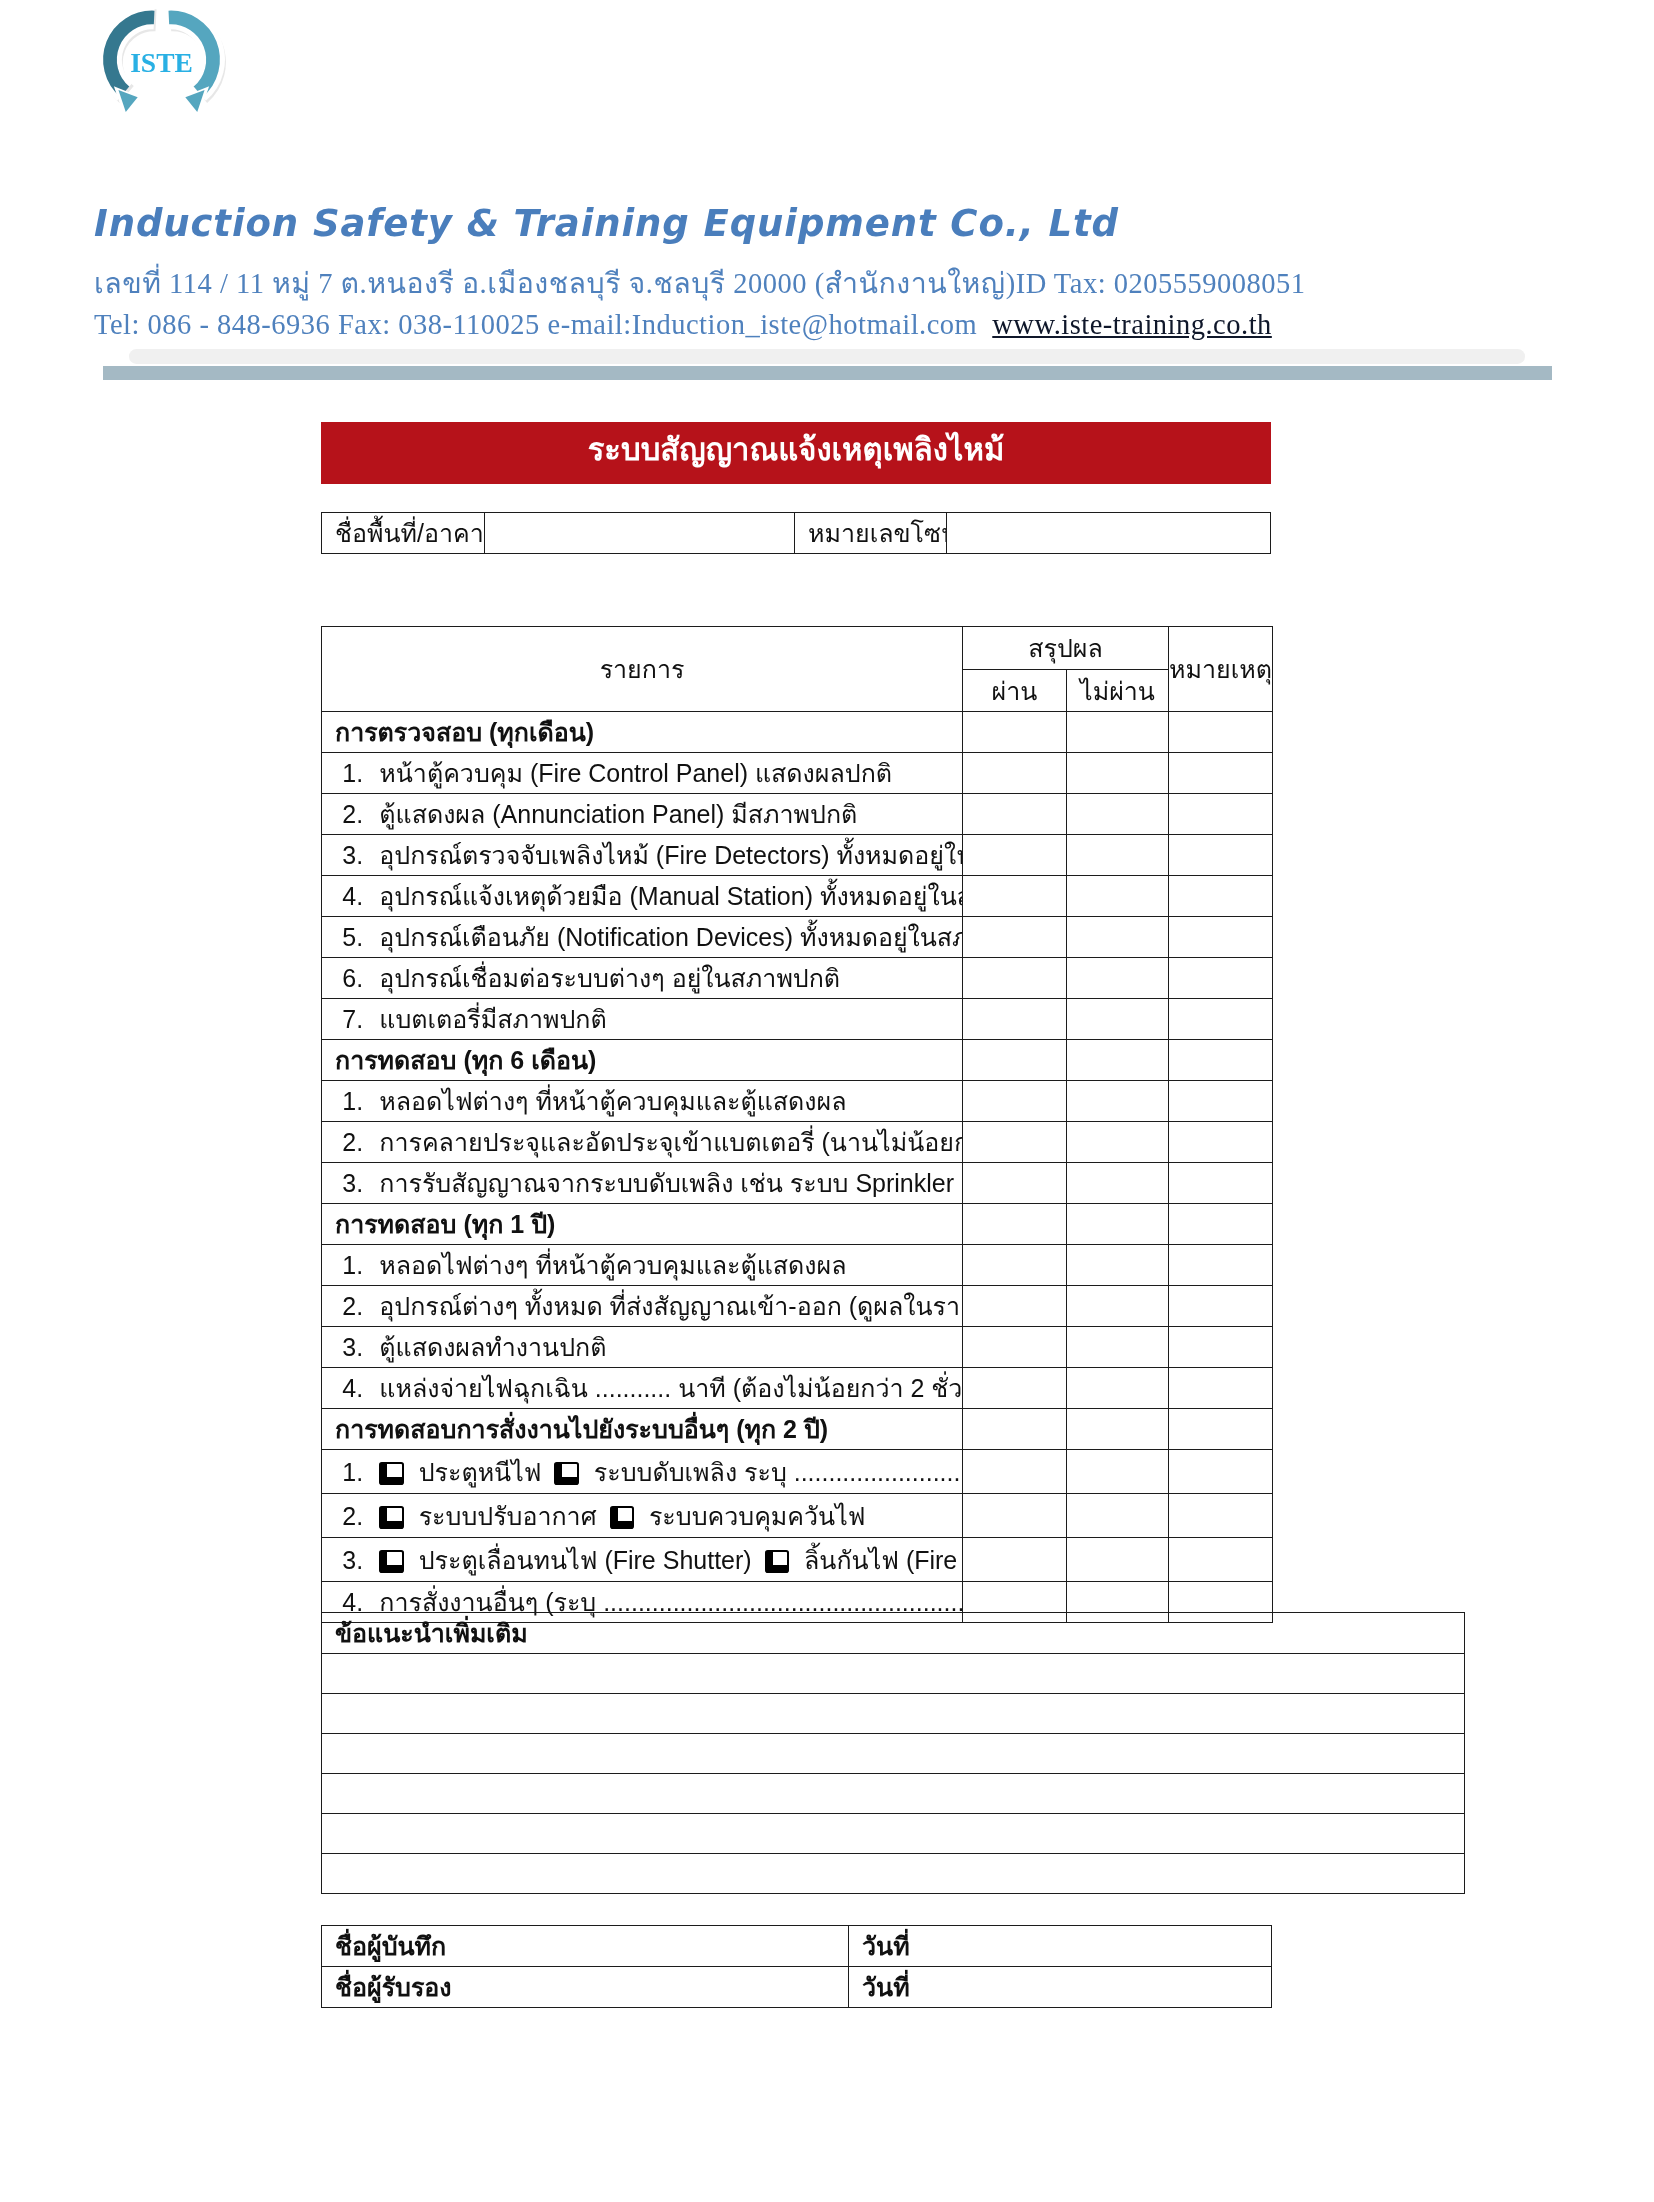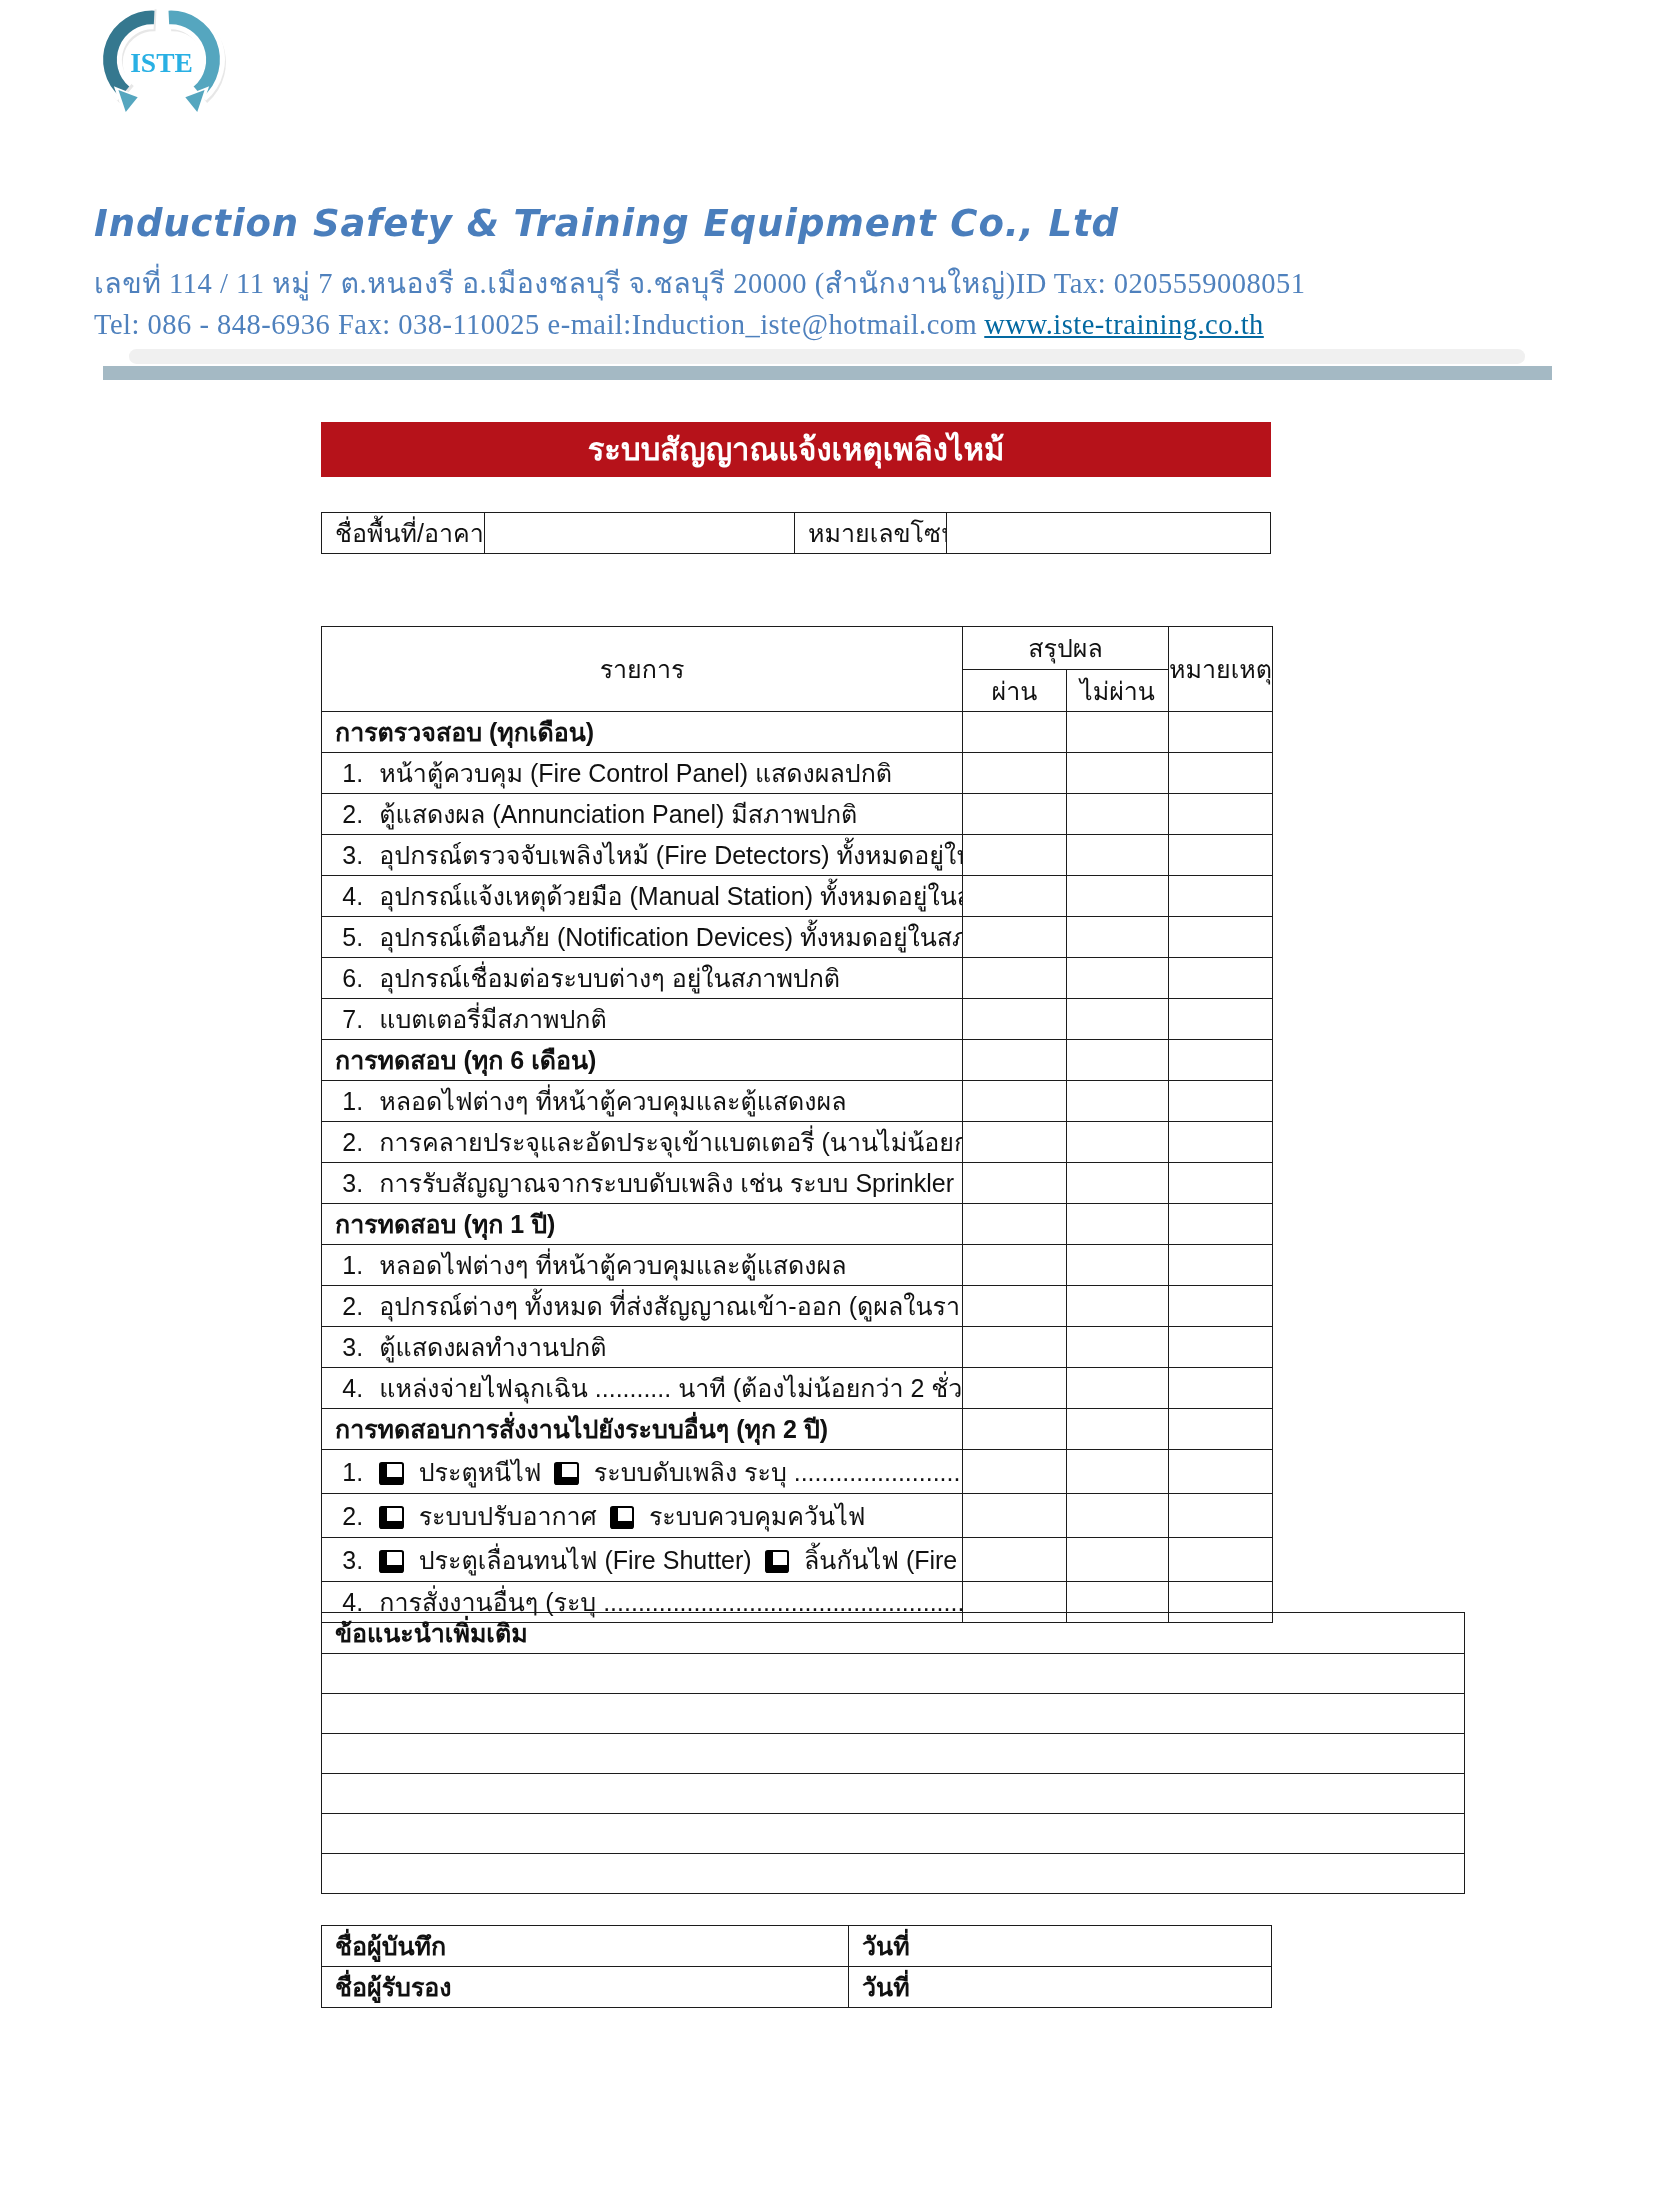--- a/index.html
+++ b/index.html
@@ -6,27 +6,27 @@
   body{width:1655px;height:2202px;position:relative;font-family:"Liberation Sans",sans-serif;color:#111;}
   .abs{position:absolute;}
 
   
   #company-name{left:94px;top:202px;font-size:37px;font-weight:bold;font-style:italic;
     color:#4a7ebc;letter-spacing:0.9px;font-family:"DejaVu Sans",cursive,sans-serif;}
   #address-line{left:94px;top:260px;font-size:28.5px;color:#4f81bd;letter-spacing:0.5px;
     font-family:Liberation Serif, serif;}
   #contact-line{left:94px;top:309px;font-size:28.5px;color:#4f81bd;letter-spacing:0.5px;
     font-family:"Liberation Serif",serif;}
-  #contact-line a{color:#0369a1;text-decoration:underline;margin-left:7px;cursor:pointer;}
+  #contact-line a{color:#0f172a;text-decoration:underline;margin-left:15px;cursor:pointer;}
 
   #sep-band{left:129px;top:349px;width:1396px;height:14.7px;background:#f0f0f0;border-radius:7.3px;}
   #sep-bar{left:103px;top:366px;width:1449px;height:13.8px;background:#a4b9c4;}
 
   
-  #title-bar{left:321px;top:422px;width:950px;height:55px;line-height:55px;text-align:center;
+  #title-bar{left:321px;top:422px;width:950px;height:62px;line-height:55px;text-align:center;
     color:#fff;font-size:31px;font-weight:bold;}
 
   
   table{border-collapse:collapse;table-layout:fixed;}
   td,th{border:1.8px solid #1c1c1c;padding:0;overflow:hidden;white-space:nowrap;
     font-size:25px;font-weight:normal;color:#111;}
   #info-table{left:321px;top:512px;width:950px;}
   #info-table td{height:40px;padding-left:13px;text-align:left;}
   #checklist-table{left:321px;top:626px;width:950px;}
   #checklist-table th{text-align:center;}

